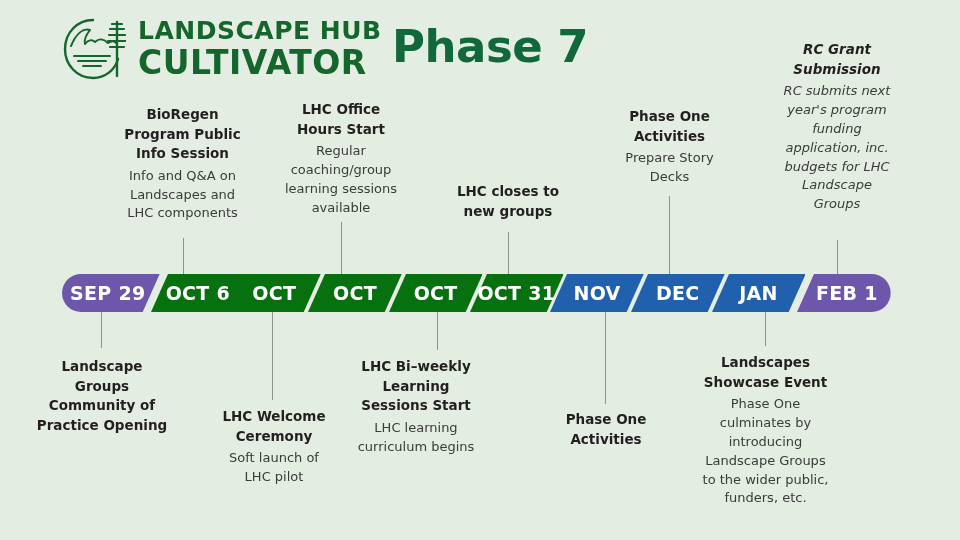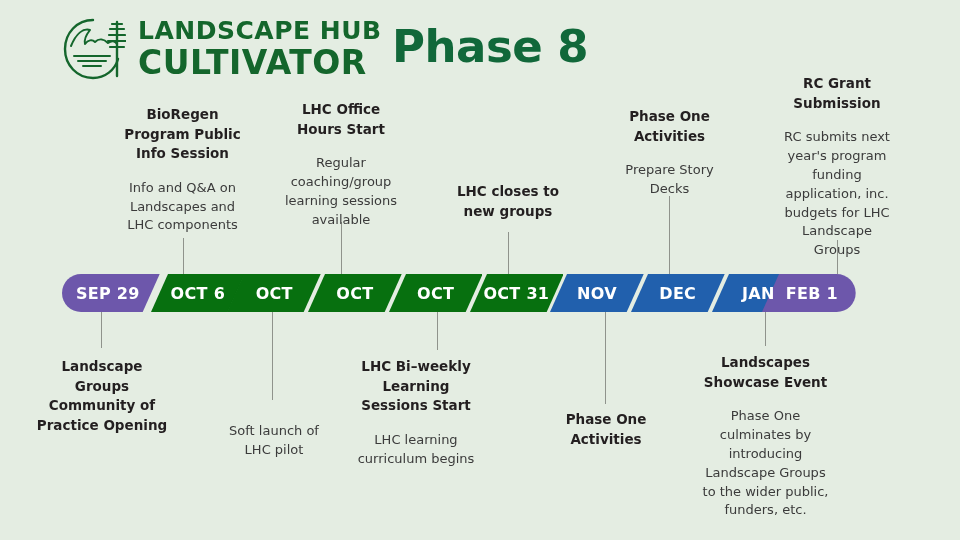--- a/index.html
+++ b/index.html
@@ -30,38 +30,38 @@
   }
 
   
   #bar{position:absolute;left:62px;top:274px;width:824px;height:38px;}
   .seg{
     position:absolute;top:0;height:38px;
     display:flex;align-items:center;justify-content:center;
   }
   .seg .seg-label{
     position:relative;z-index:2;
-    color:#ffffff;font-size:16px;font-weight:bold;
+    color:#ffffff;font-size:19px;font-weight:bold;
     letter-spacing:.3px;white-space:nowrap;
     font-family:"DejaVu Sans",sans-serif;
   }
   .seg .seg-shape{position:absolute;inset:0;z-index:1;}
 
   
   .conn{position:absolute;width:1px;background:#8f938c;}
 
   
   .label{position:absolute;text-align:center;}
   .label .t{
     font-size:13.5px;font-weight:bold;color:#231f20;
     line-height:1.45;font-family:"DejaVu Sans",sans-serif;
   }
   .label .d{
     font-size:13px;color:#3b3b3b;line-height:1.45;
-    margin-top:15px;font-family:"DejaVu Sans",sans-serif;
+    margin-top:3px;font-family:"DejaVu Sans",sans-serif;
   }
 </style>
 </head>
 <body>
 
 <div id="stage">
 
   <div id="logo">
     <div id="logo-mark">
       <svg viewBox="0 0 66 66" width="66" height="66">
@@ -72,21 +72,21 @@
         <path d="M57 6 L57 60" stroke="#14662c" stroke-width="2.4" stroke-linecap="round"></path>
         <path d="M50 13 H64 M49 19 H65 M48 25 H66 M50 31 H64 M52 8 H62" stroke="#14662c" stroke-width="2.2" stroke-linecap="round"></path>
       </svg>
     </div>
     <div id="logo-text">
       <div class="logo-line1">LANDSCAPE HUB</div>
       <div class="logo-line2">CULTIVATOR</div>
     </div>
   </div>
 
-  <div id="page-title">Phase 8</div>
+  <div id="page-title">Phase 7</div>
 
   <div id="bar">
       <div class="seg" style="left: 0px; width: 97.7px;">
         <svg class="seg-shape" viewBox="0 0 97.7 38" width="97.7" height="38" preserveAspectRatio="none">
           <path d="M 19 0 H 97.7 L 80.7 38 H 19
          A 19 19 0 0 1 19 0 Z" fill="#6d57ab"></path>
         </svg>
         <span class="seg-label" style="margin-left: -6px;">SEP 29</span>
       </div>
       <div class="seg" style="left: 85px; width: 97.7px;">
@@ -130,21 +130,21 @@
           <path d="M 21 0 H 97.7 L 80.7 38 H 4 Z" fill="#2160ad"></path>
         </svg>
         <span class="seg-label" style="margin-left: 4px;">DEC</span>
       </div>
       <div class="seg" style="left: 645.6px; width: 97.7px;">
         <svg class="seg-shape" viewBox="0 0 97.7 38" width="97.7" height="38" preserveAspectRatio="none">
           <path d="M 21 0 H 97.7 L 80.7 38 H 4 Z" fill="#2160ad"></path>
         </svg>
         <span class="seg-label" style="margin-left: 4px;">JAN</span>
       </div>
-      <div class="seg" style="left: 696px; width: 97.7px;">
+      <div class="seg" style="left: 731px; width: 97.7px;">
         <svg class="seg-shape" viewBox="0 0 97.7 38" width="97.7" height="38" preserveAspectRatio="none">
           <path d="M 21 0 H 78.7 A 19 19 0 0 1 78.7 38 H 4 Z" fill="#6d57ab"></path>
         </svg>
         <span class="seg-label" style="margin-left: 10px;">FEB 1</span>
       </div>
     </div>
 
 <div class="conn" style="left: 183px; top: 238px; height: 36px; background: rgb(143, 147, 140);"></div>
     <div class="label" style="left: 105px; width: 155px; top: 105px;">
       <div class="t">BioRegen<br>Program Public<br>Info Session</div>
@@ -158,30 +158,31 @@
     <div class="conn" style="left: 508px; top: 232px; height: 42px; background: rgb(143, 147, 140);"></div>
     <div class="label" style="left: 437px; width: 142px; top: 182px;">
       <div class="t">LHC closes to<br>new groups</div>
     </div>
     <div class="conn" style="left: 669px; top: 196px; height: 78px; background: rgb(143, 147, 140);"></div>
     <div class="label" style="left: 597px; width: 145px; top: 107px;">
       <div class="t">Phase One<br>Activities</div>
       <div class="d">Prepare Story<br>Decks</div>
     </div>
     <div class="conn" style="left: 837px; top: 240px; height: 34px; background: rgb(143, 147, 140);"></div>
-    <div class="label" style="left: 762px; width: 150px; top: 74px;">
+    <div class="label" style="left: 762px; width: 150px; top: 40px; font-style: italic;">
       <div class="t">RC Grant<br>Submission</div>
       <div class="d">RC submits next<br>year's program<br>funding<br>application, inc.<br>budgets for LHC<br>Landscape<br>Groups</div>
     </div>
     <div class="conn" style="left: 101px; top: 312px; height: 36px; background: rgb(143, 147, 140);"></div>
     <div class="label" style="left: 28px; width: 148px; top: 357px;">
       <div class="t">Landscape<br>Groups<br>Community of<br>Practice Opening</div>
     </div>
     <div class="conn" style="left: 272px; top: 312px; height: 88px; background: rgb(143, 147, 140);"></div>
     <div class="label" style="left: 203px; width: 142px; top: 407px;">
+      <div class="t">LHC Welcome<br>Ceremony</div>
       <div class="d">Soft launch of<br>LHC pilot</div>
     </div>
     <div class="conn" style="left: 437px; top: 312px; height: 38px; background: rgb(143, 147, 140);"></div>
     <div class="label" style="left: 342px; width: 148px; top: 357px;">
       <div class="t">LHC Bi–weekly<br>Learning<br>Sessions Start</div>
       <div class="d">LHC learning<br>curriculum begins</div>
     </div>
     <div class="conn" style="left: 605px; top: 312px; height: 92px; background: rgb(143, 147, 140);"></div>
     <div class="label" style="left: 541px; width: 130px; top: 410px;">
       <div class="t">Phase One<br>Activities</div>

